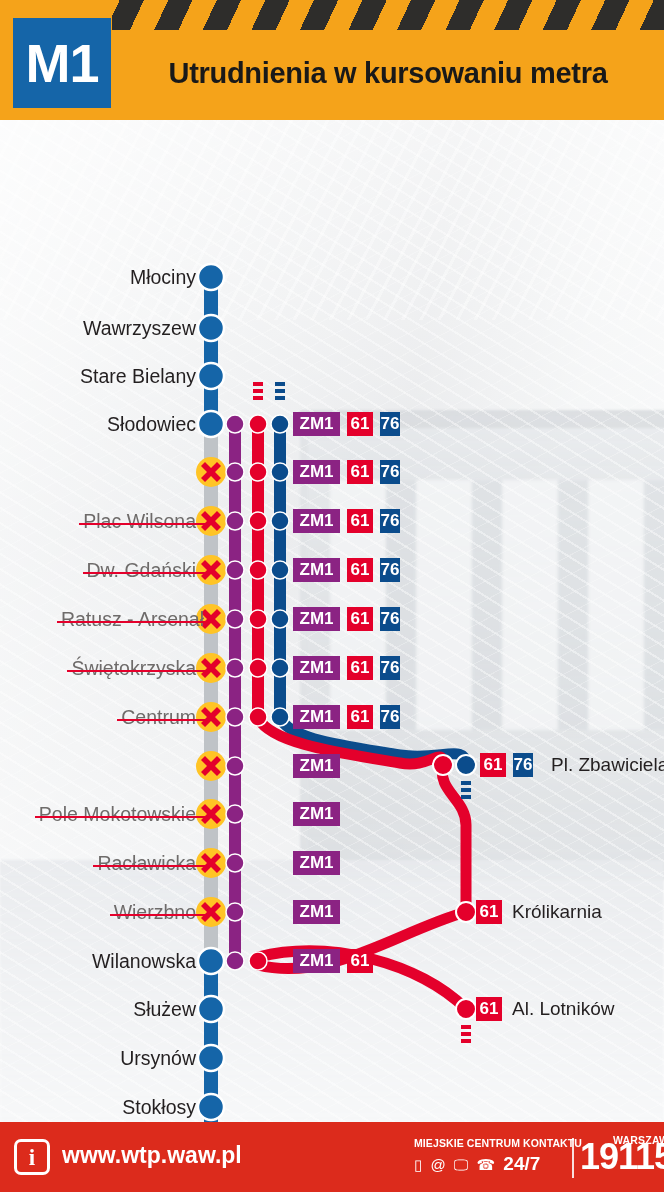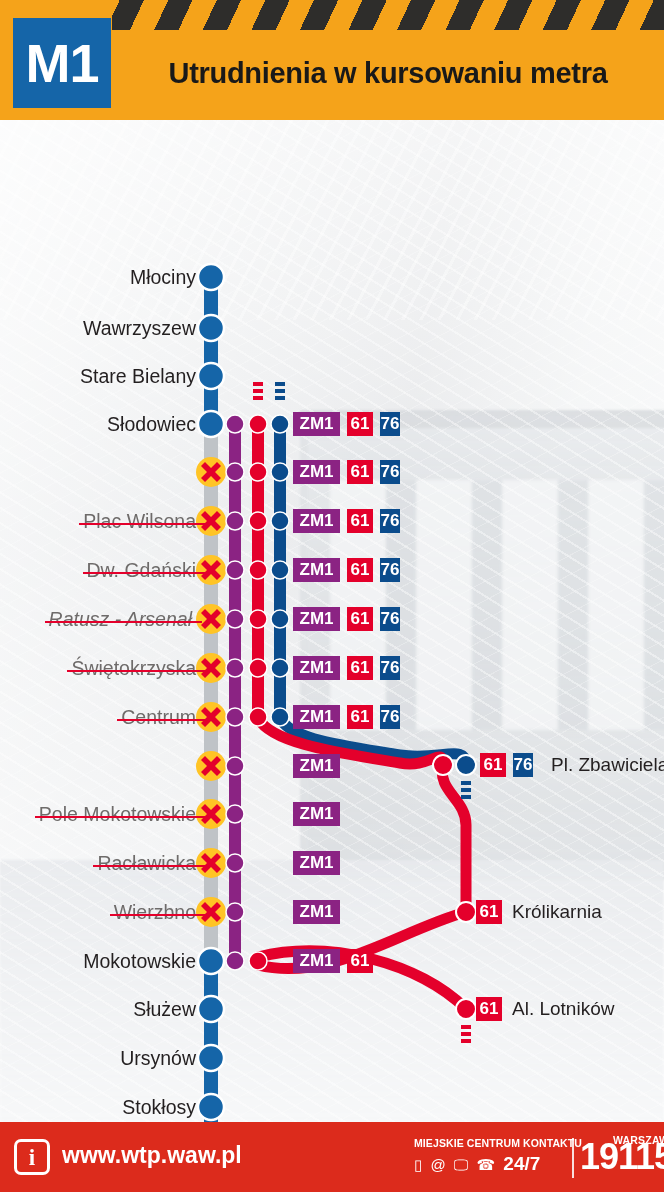--- a/index.html
+++ b/index.html
@@ -387,40 +387,40 @@
         <div class="badge b61" style="left: 347px; top: 340px;">61</div>
         <div class="badge b76" style="left: 380px; top: 340px;">76</div>
         <div class="stname closed" style="top: 388px; left: 0px; width: 196px;"><span style="position: relative;">Plac Wilsona<span class="strike"></span></span></div>
         <div class="badge zm1" style="left: 293px; top: 389px;">ZM1</div>
         <div class="badge b61" style="left: 347px; top: 389px;">61</div>
         <div class="badge b76" style="left: 380px; top: 389px;">76</div>
         <div class="stname closed" style="top: 437px; left: 0px; width: 196px;"><span style="position: relative;">Dw. Gdański<span class="strike"></span></span></div>
         <div class="badge zm1" style="left: 293px; top: 438px;">ZM1</div>
         <div class="badge b61" style="left: 347px; top: 438px;">61</div>
         <div class="badge b76" style="left: 380px; top: 438px;">76</div>
-        <div class="stname closed" style="top: 486px; left: 4px; width: 188px; font-style: italic;"><span style="position: relative;">Ratusz - Arsenał<span class="strike"></span></span></div>
+        <div class="stname closed" style="top: 486px; left: 16px; width: 188px;"><span style="position: relative;">Ratusz - Arsenał<span class="strike"></span></span></div>
         <div class="badge zm1" style="left: 293px; top: 487px;">ZM1</div>
         <div class="badge b61" style="left: 347px; top: 487px;">61</div>
         <div class="badge b76" style="left: 380px; top: 487px;">76</div>
         <div class="stname closed" style="top: 535px; left: 0px; width: 196px;"><span style="position: relative;">Świętokrzyska<span class="strike"></span></span></div>
         <div class="badge zm1" style="left: 293px; top: 536px;">ZM1</div>
         <div class="badge b61" style="left: 347px; top: 536px;">61</div>
         <div class="badge b76" style="left: 380px; top: 536px;">76</div>
         <div class="stname closed" style="top: 584px; left: 0px; width: 196px;"><span style="position: relative;">Centrum<span class="strike"></span></span></div>
         <div class="badge zm1" style="left: 293px; top: 585px;">ZM1</div>
         <div class="badge b61" style="left: 347px; top: 585px;">61</div>
         <div class="badge b76" style="left: 380px; top: 585px;">76</div>
         <div class="badge zm1" style="left: 293px; top: 634px;">ZM1</div>
         <div class="stname closed" style="top: 681px; left: 0px; width: 196px;"><span style="position: relative;">Pole Mokotowskie<span class="strike"></span></span></div>
         <div class="badge zm1" style="left: 293px; top: 682px;">ZM1</div>
         <div class="stname closed" style="top: 730px; left: 0px; width: 196px;"><span style="position: relative;">Racławicka<span class="strike"></span></span></div>
         <div class="badge zm1" style="left: 293px; top: 731px;">ZM1</div>
         <div class="stname closed" style="top: 779px; left: 0px; width: 196px;"><span style="position: relative;">Wierzbno<span class="strike"></span></span></div>
         <div class="badge zm1" style="left: 293px; top: 780px;">ZM1</div>
-        <div class="stname" style="top: 828px; left: 0px; width: 196px;"><span style="position: relative;">Mokotowskie</span></div>
+        <div class="stname" style="top: 828px; left: 0px; width: 196px;"><span style="position: relative;">Wilanowska</span></div>
         <div class="badge zm1" style="left: 293px; top: 829px;">ZM1</div>
         <div class="badge b61" style="left: 347px; top: 829px;">61</div>
         <div class="stname" style="top: 876px; left: 0px; width: 196px;"><span style="position: relative;">Służew</span></div>
         <div class="stname" style="top: 925px; left: 0px; width: 196px;"><span style="position: relative;">Ursynów</span></div>
         <div class="stname" style="top: 998px; left: 0px; width: 196px;"><span style="position: relative;">...</span></div>
         <div class="stname" style="top: 974px; left: 0px; width: 196px;"><span style="position: relative;">Stokłosy</span></div>
         <div class="badge b61" style="left: 480px; top: 633px;">61</div>
         <div class="badge b76" style="left: 513px; top: 633px;">76</div>
         <div class="brname" style="left: 551px; top: 632px;">Pl. Zbawiciela</div>
         <div class="badge b61" style="left: 476px; top: 780px;">61</div>

